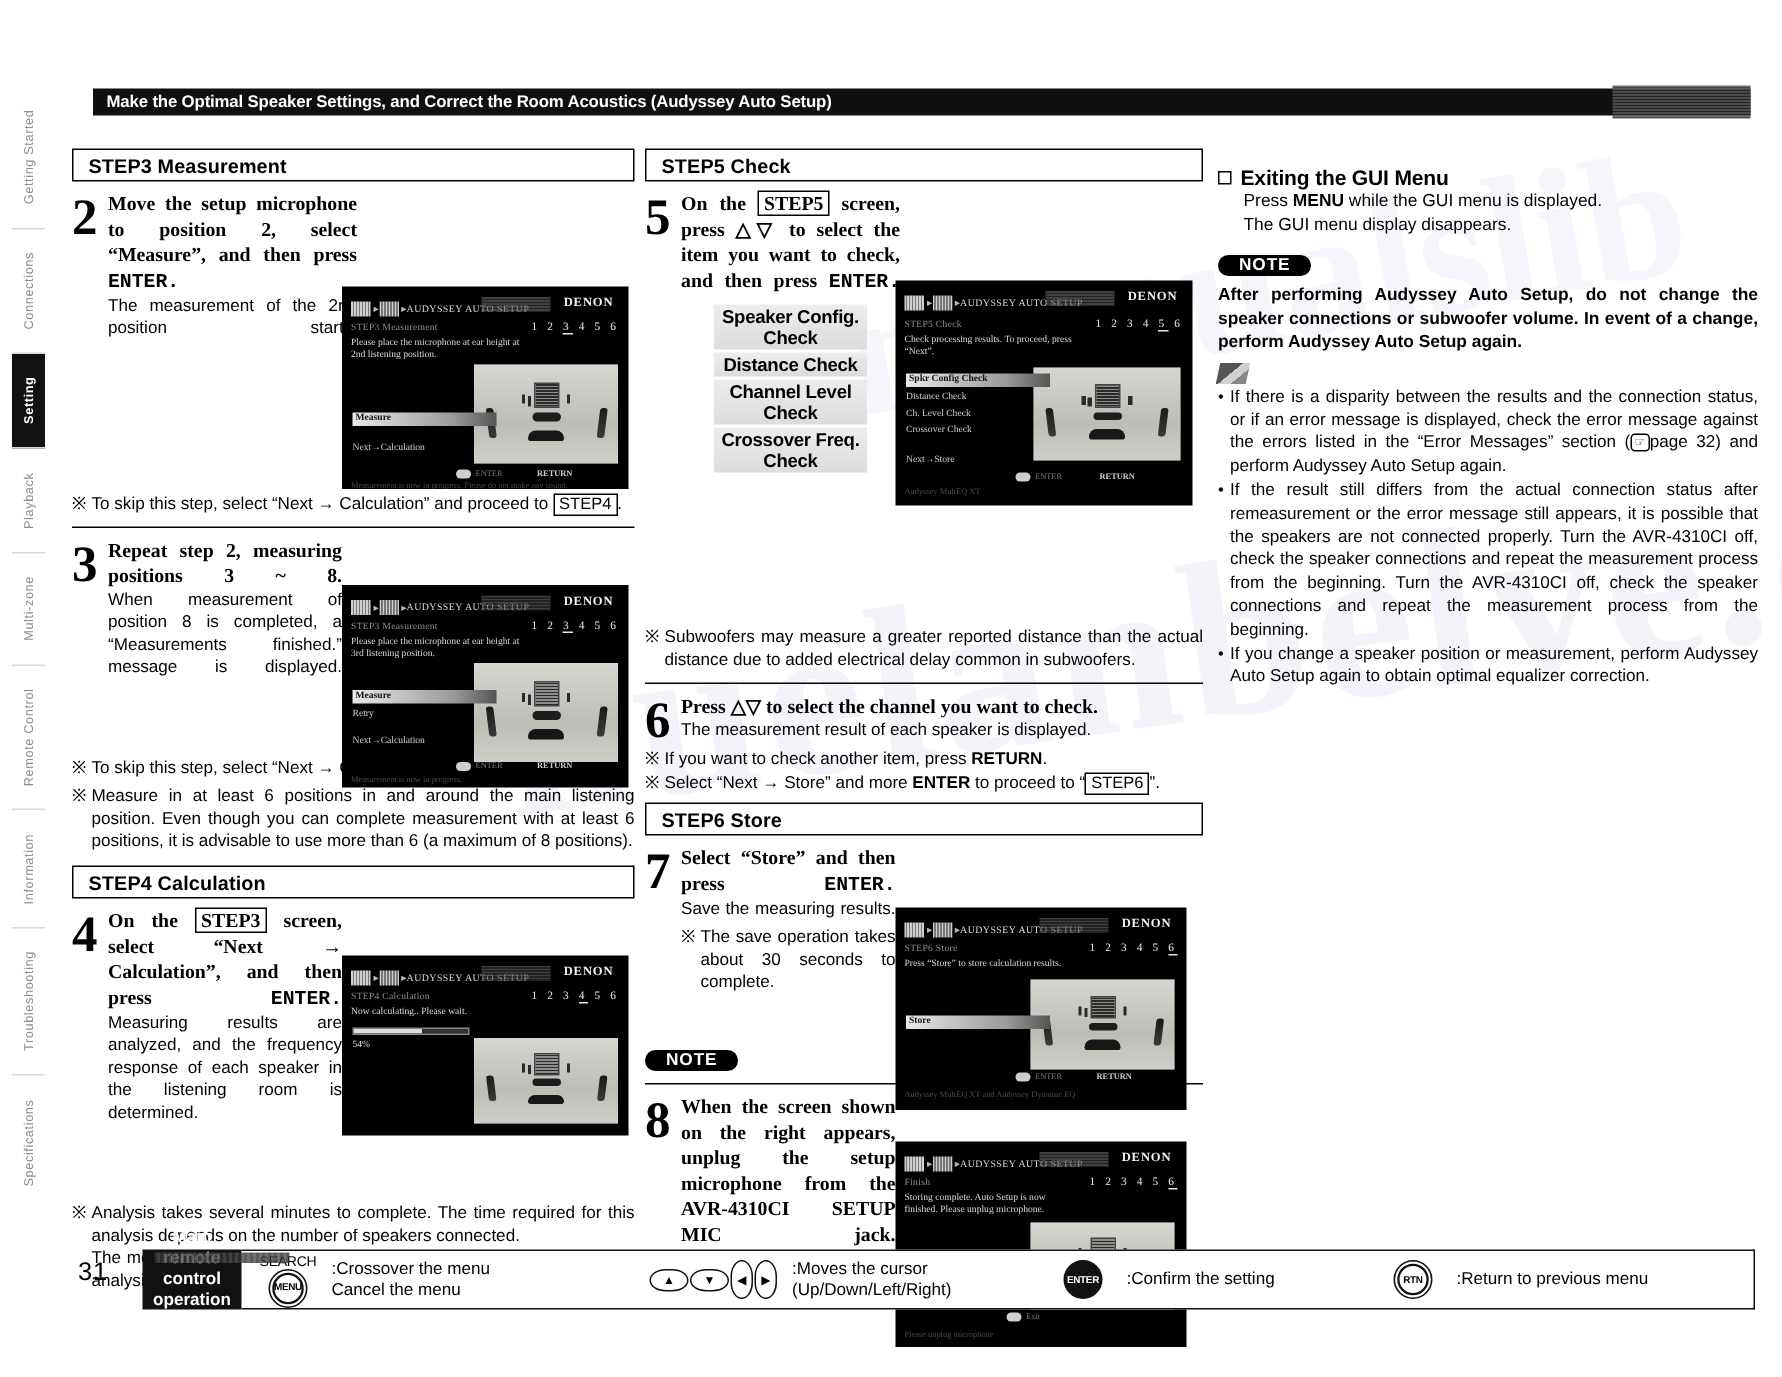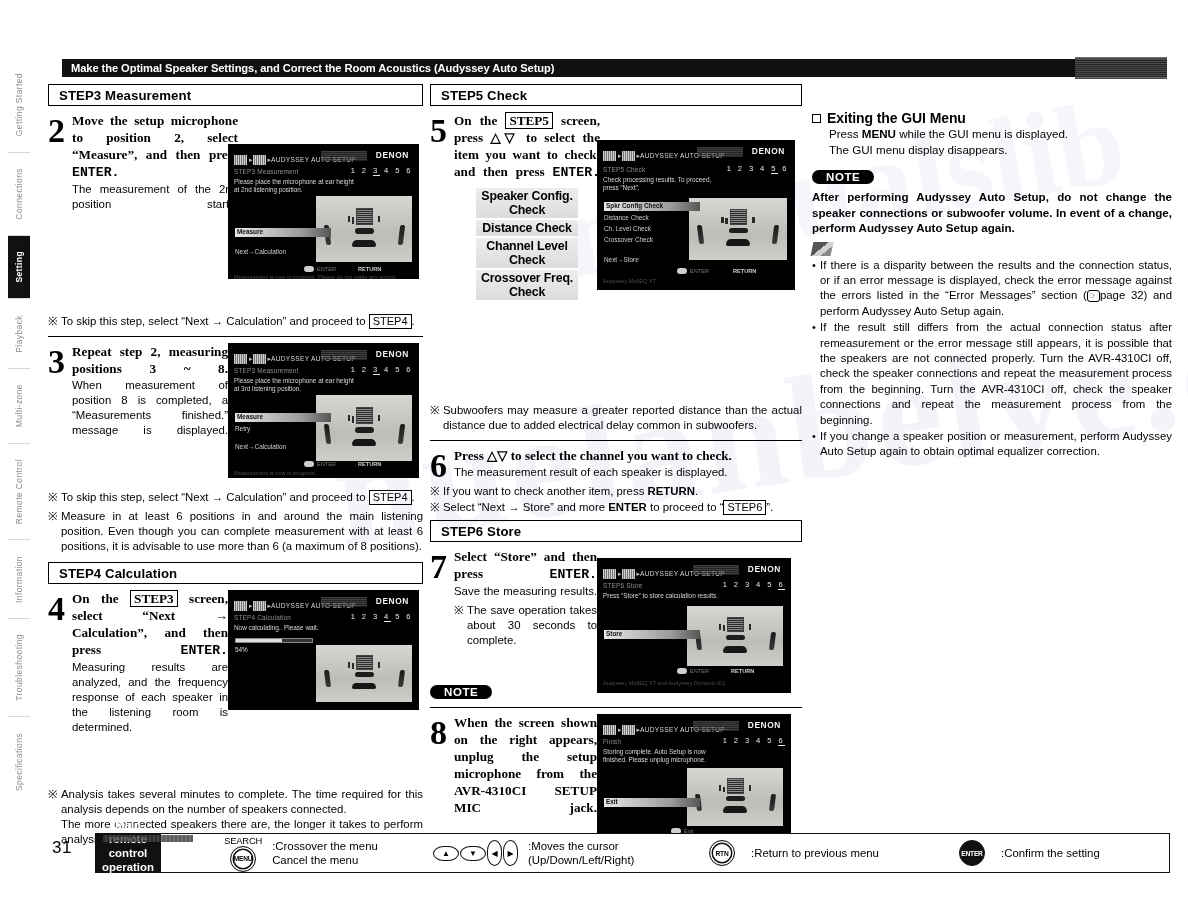--- a/index.html
+++ b/index.html
@@ -48,21 +48,21 @@
     padding-left:9px; line-height:18px; white-space:nowrap;
     letter-spacing:-0.1px;
   }
   #banner .smudge {
     position:absolute; right:0; top:-2px; width:92px; height:22px;
     background:repeating-linear-gradient(0deg,#2a2a2a 0 1px,#555 1px 2px);
     opacity:.85;
   }
 
   
-  .col { position:absolute; top:84px; }
+  .col { position:absolute; top:99px; }
   #col1 { left:48px;  width:375px; }
   #col2 { left:430px; width:372px; }
   #col3 { left:812px; width:360px; }
 
   
   .sect-head {
     border:1.4px solid #000;
     height:22px;
     display:flex; align-items:center;
     padding-left:10px;
@@ -110,21 +110,22 @@
   .note-line .mk { flex:0 0 13px; }
   .note-line .tx { flex:1 1 auto; text-align:justify; text-align-last:left; }
   .inline-box {
     border:1px solid #000; padding:0 3px; font-size:11px;
     display:inline-block; line-height:13px;
   }
 
   
   .gui {
     background:#000; position:relative; overflow:hidden;
-    font-family:Liberation Sans, sans-serif;
+    font-family:Liberation Serif, serif;
+    margin-top:32px;
   }
   .gui .ghdr { position:absolute; left:6px; top:6px; right:6px; height:13px; }
   .gui .chip {
     display:inline-block; width:13px; height:10px;
     background:repeating-linear-gradient(90deg,#cfcfcf 0 1px,#777 1px 2px);
     vertical-align:middle; margin-right:2px;
   }
   .gui .dot { color:#bbb; font-size:7px; vertical-align:middle; }
   .gui .ttl { color:#d8d8d8; font-size:6.6px; letter-spacing:.3px; vertical-align:middle; }
   .gui .denon {
@@ -706,21 +707,21 @@
 <div id="pageno">31</div>
 
 <div id="footer">
   <div class="fblack">
     <div class="sm"></div>
     <div>Main remote control</div>
     <div>operation buttons</div>
   </div>
   <div class="fwhite">
 
-    <div class="fitem" style="width:260px;justify-content:center;">
+    <div class="fitem" style="width:260px;">
       <div class="fkey">
         <div class="kcap">SEARCH</div>
         <div class="kbtn ring">MENU</div>
       </div>
       <div class="ftxt">
         <div>:Crossover the menu</div>
         <div>Cancel the menu</div>
       </div>
     </div>
 
@@ -730,28 +731,28 @@
         <div class="cp">▼</div>
         <div class="cp vert">◀</div>
         <div class="cp vert">▶</div>
       </div>
       <div class="ftxt">
         <div>:Moves the cursor</div>
         <div>(Up/Down/Left/Right)</div>
       </div>
     </div>
 
+    <div class="fitem" style="width:220px;">
+      <div class="fkey">
+        <div class="kbtn fill">ENTER</div>
+      </div>
+      <div class="ftxt">:Confirm the setting</div>
+    </div>
+
     <div class="fitem" style="width:250px;">
       <div class="fkey">
         <div class="kbtn ring">RTN</div>
       </div>
       <div class="ftxt">:Return to previous menu</div>
     </div>
 
-    <div class="fitem" style="width:220px;">
-      <div class="fkey">
-        <div class="kbtn fill">ENTER</div>
-      </div>
-      <div class="ftxt">:Confirm the setting</div>
-    </div>
-
   </div>
 </div>
 
 </body></html>

